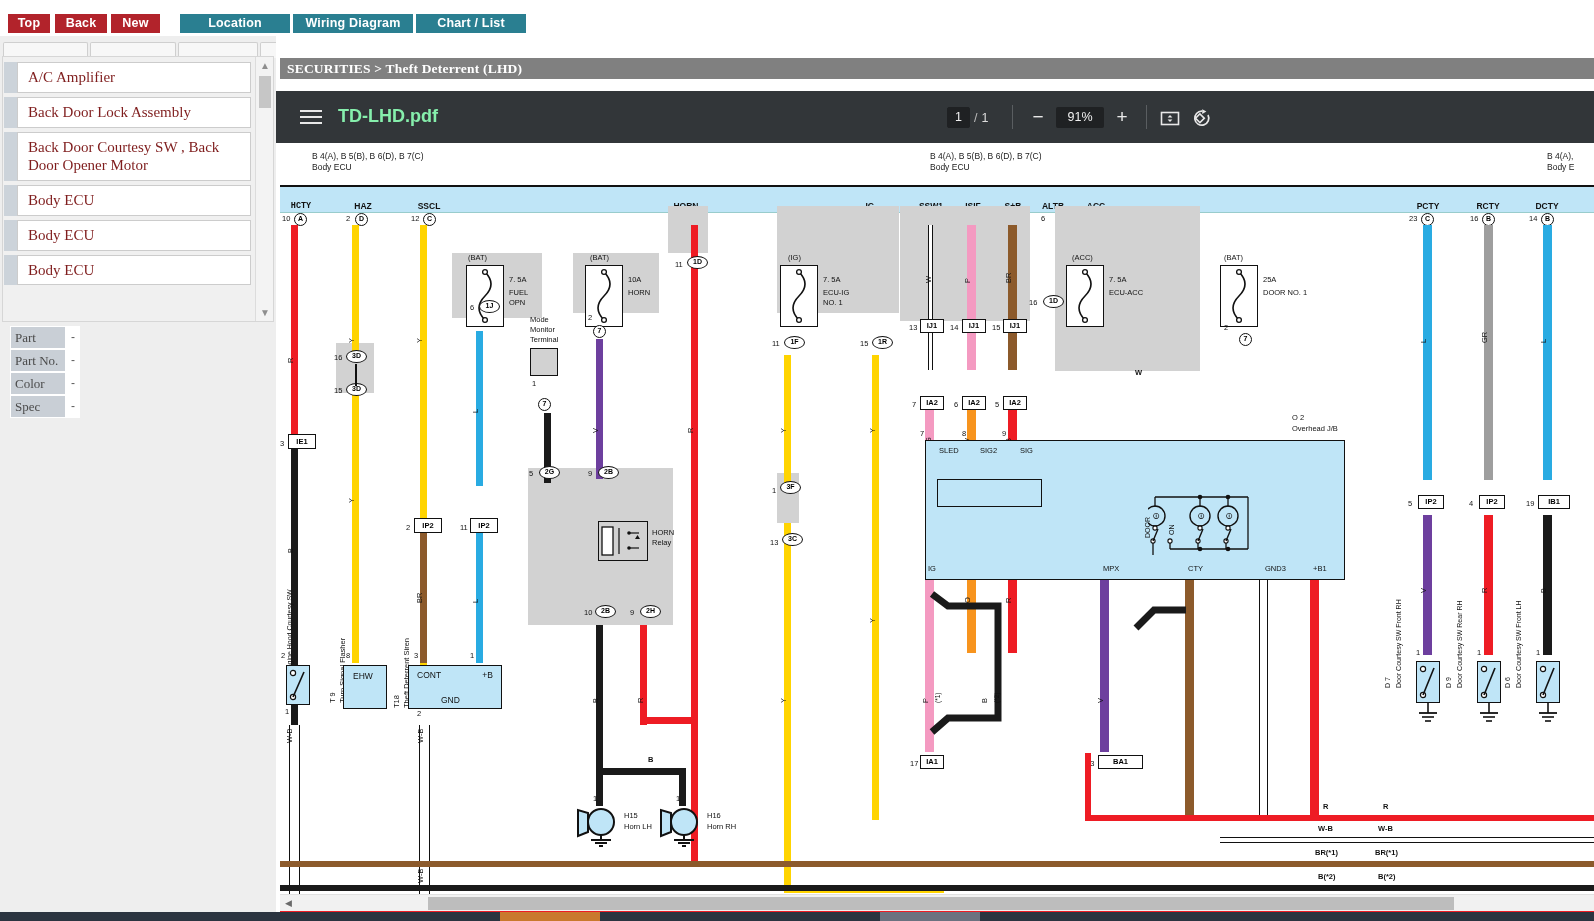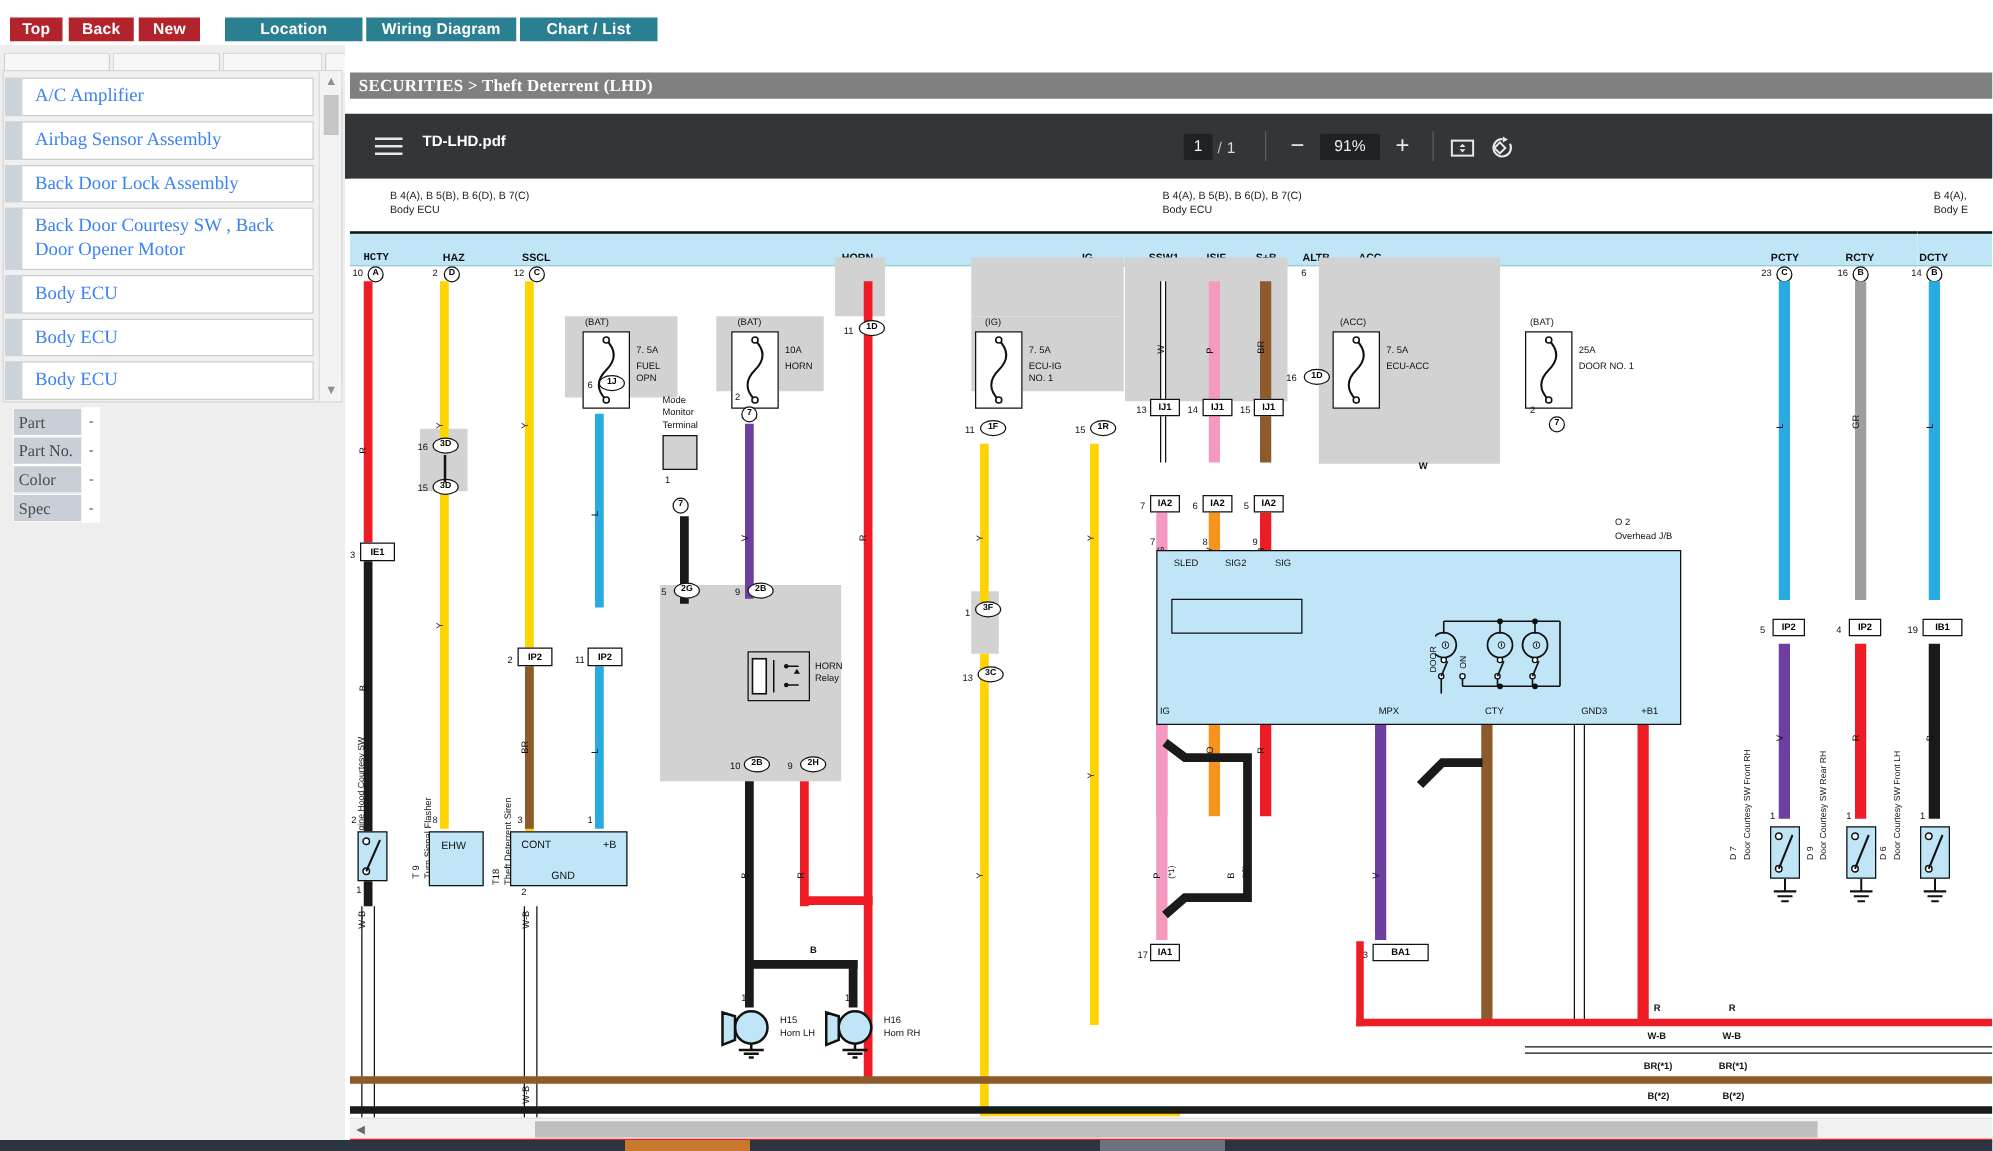--- a/index.html
+++ b/index.html
@@ -45,21 +45,21 @@
 
   .listwrap {
     position:absolute; left:2px; top:20px; width:272px; height:266px;
     background:#f0f0f0; border:1px solid #d6d6d6; overflow:hidden;
   }
   .listinner { position:absolute; left:0; top:0; width:254px; height:264px; padding:3px 0 0 0; }
   .litem {
     position:relative; margin:2px 6px 4px 14px;
     background:#ffffff; border:1px solid #cccccc;
     font-family:"Liberation Serif", serif;
-    font-size:15px; color:#3b82f6;
+    font-size:15px; color:#7f1d1d;
     padding:5px 8px 5px 10px; line-height:1.25;
     cursor:pointer; min-height:25px;
   }
   .litem::before {
     content:""; position:absolute; left:-14px; top:-1px;
     width:13px; height:calc(100% + 2px); background:#ccd3da;
   }
   
   .lscroll { position:absolute; right:0; top:0; width:18px; height:264px; background:#f3f3f3; border-left:1px solid #dcdcdc; }
   .lsArrow { position:absolute; left:0; width:18px; height:17px; background:#f3f3f3; color:#8e8e8e; font-size:10px; text-align:center; line-height:17px; cursor:pointer; }
@@ -87,21 +87,21 @@
     font-family:"Liberation Serif", serif; font-weight:bold; font-size:13.5px;
     line-height:21px; padding-left:7px; letter-spacing:0.2px;
   }
   .pdftop {
     position:absolute; left:0; top:55px; width:1318px; height:52px;
     background:#323639; color:#e8e8e8;
   }
   .hamb { position:absolute; left:22px; top:13px; width:26px; height:26px; cursor:pointer; }
   .hamb span { position:absolute; left:2px; width:22px; height:2.4px; background:#e8e8e8; }
   .hamb span:nth-child(1){ top:6px; } .hamb span:nth-child(2){ top:12px; } .hamb span:nth-child(3){ top:18px; }
-  .pdfname { position:absolute; left:62px; top:15px; font-size:12px; font-weight:bold; color:#ffffff; }
+  .pdfname { position:absolute; left:62px; top:15px; font-size:18px; font-weight:bold; color:#86efac; }
 
   .pgbox { position:absolute; left:671px; top:16px; display:flex; align-items:center; gap:4px; font-size:12.5px; }
   .pginput { width:23px; height:21px; background:#1f2123; border:1px solid #1f2123; color:#f0f0f0; font-size:12.5px; text-align:center; line-height:19px; border-radius:2px; }
   .pgsep { color:#bbb; }
   .pgtotal { color:#ddd; }
   .vdiv { position:absolute; top:14px; width:1px; height:24px; background:#5a5e61; }
   .tbtn { position:absolute; top:13px; width:28px; height:28px; color:#e8e8e8; font-size:19px; text-align:center; line-height:26px; cursor:pointer; user-select:none; }
   .zoomval { position:absolute; left:1048px; top:16px; width:48px; height:21px; background:#1f2123; color:#f0f0f0; font-size:12.5px; text-align:center; line-height:20px; border-radius:2px; }
   .icobtn { position:absolute; top:13px; width:28px; height:28px; cursor:pointer; }
 
@@ -157,21 +157,20 @@
     <div class="tabstrip">
       <div class="tabstub ts1"></div>
       <div class="tabstub ts2"></div>
       <div class="tabstub ts3"></div>
       <div class="tabstub ts4"></div>
     </div>
 
     <div class="listwrap">
       <div class="listinner">
         <div class="litem">A/C Amplifier</div>
-        <div class="litem">Airbag Sensor Assembly</div>
         <div class="litem">Back Door Lock Assembly</div>
         <div class="litem">Back Door Courtesy SW , Back Door Opener Motor</div>
         <div class="litem">Body ECU</div>
         <div class="litem">Body ECU</div>
         <div class="litem">Body ECU</div>
       </div>
       <div class="lscroll">
         <div class="lsArrow lsUp">▲</div>
         <div class="lsThumb"></div>
         <div class="lsArrow lsDown">▼</div>

